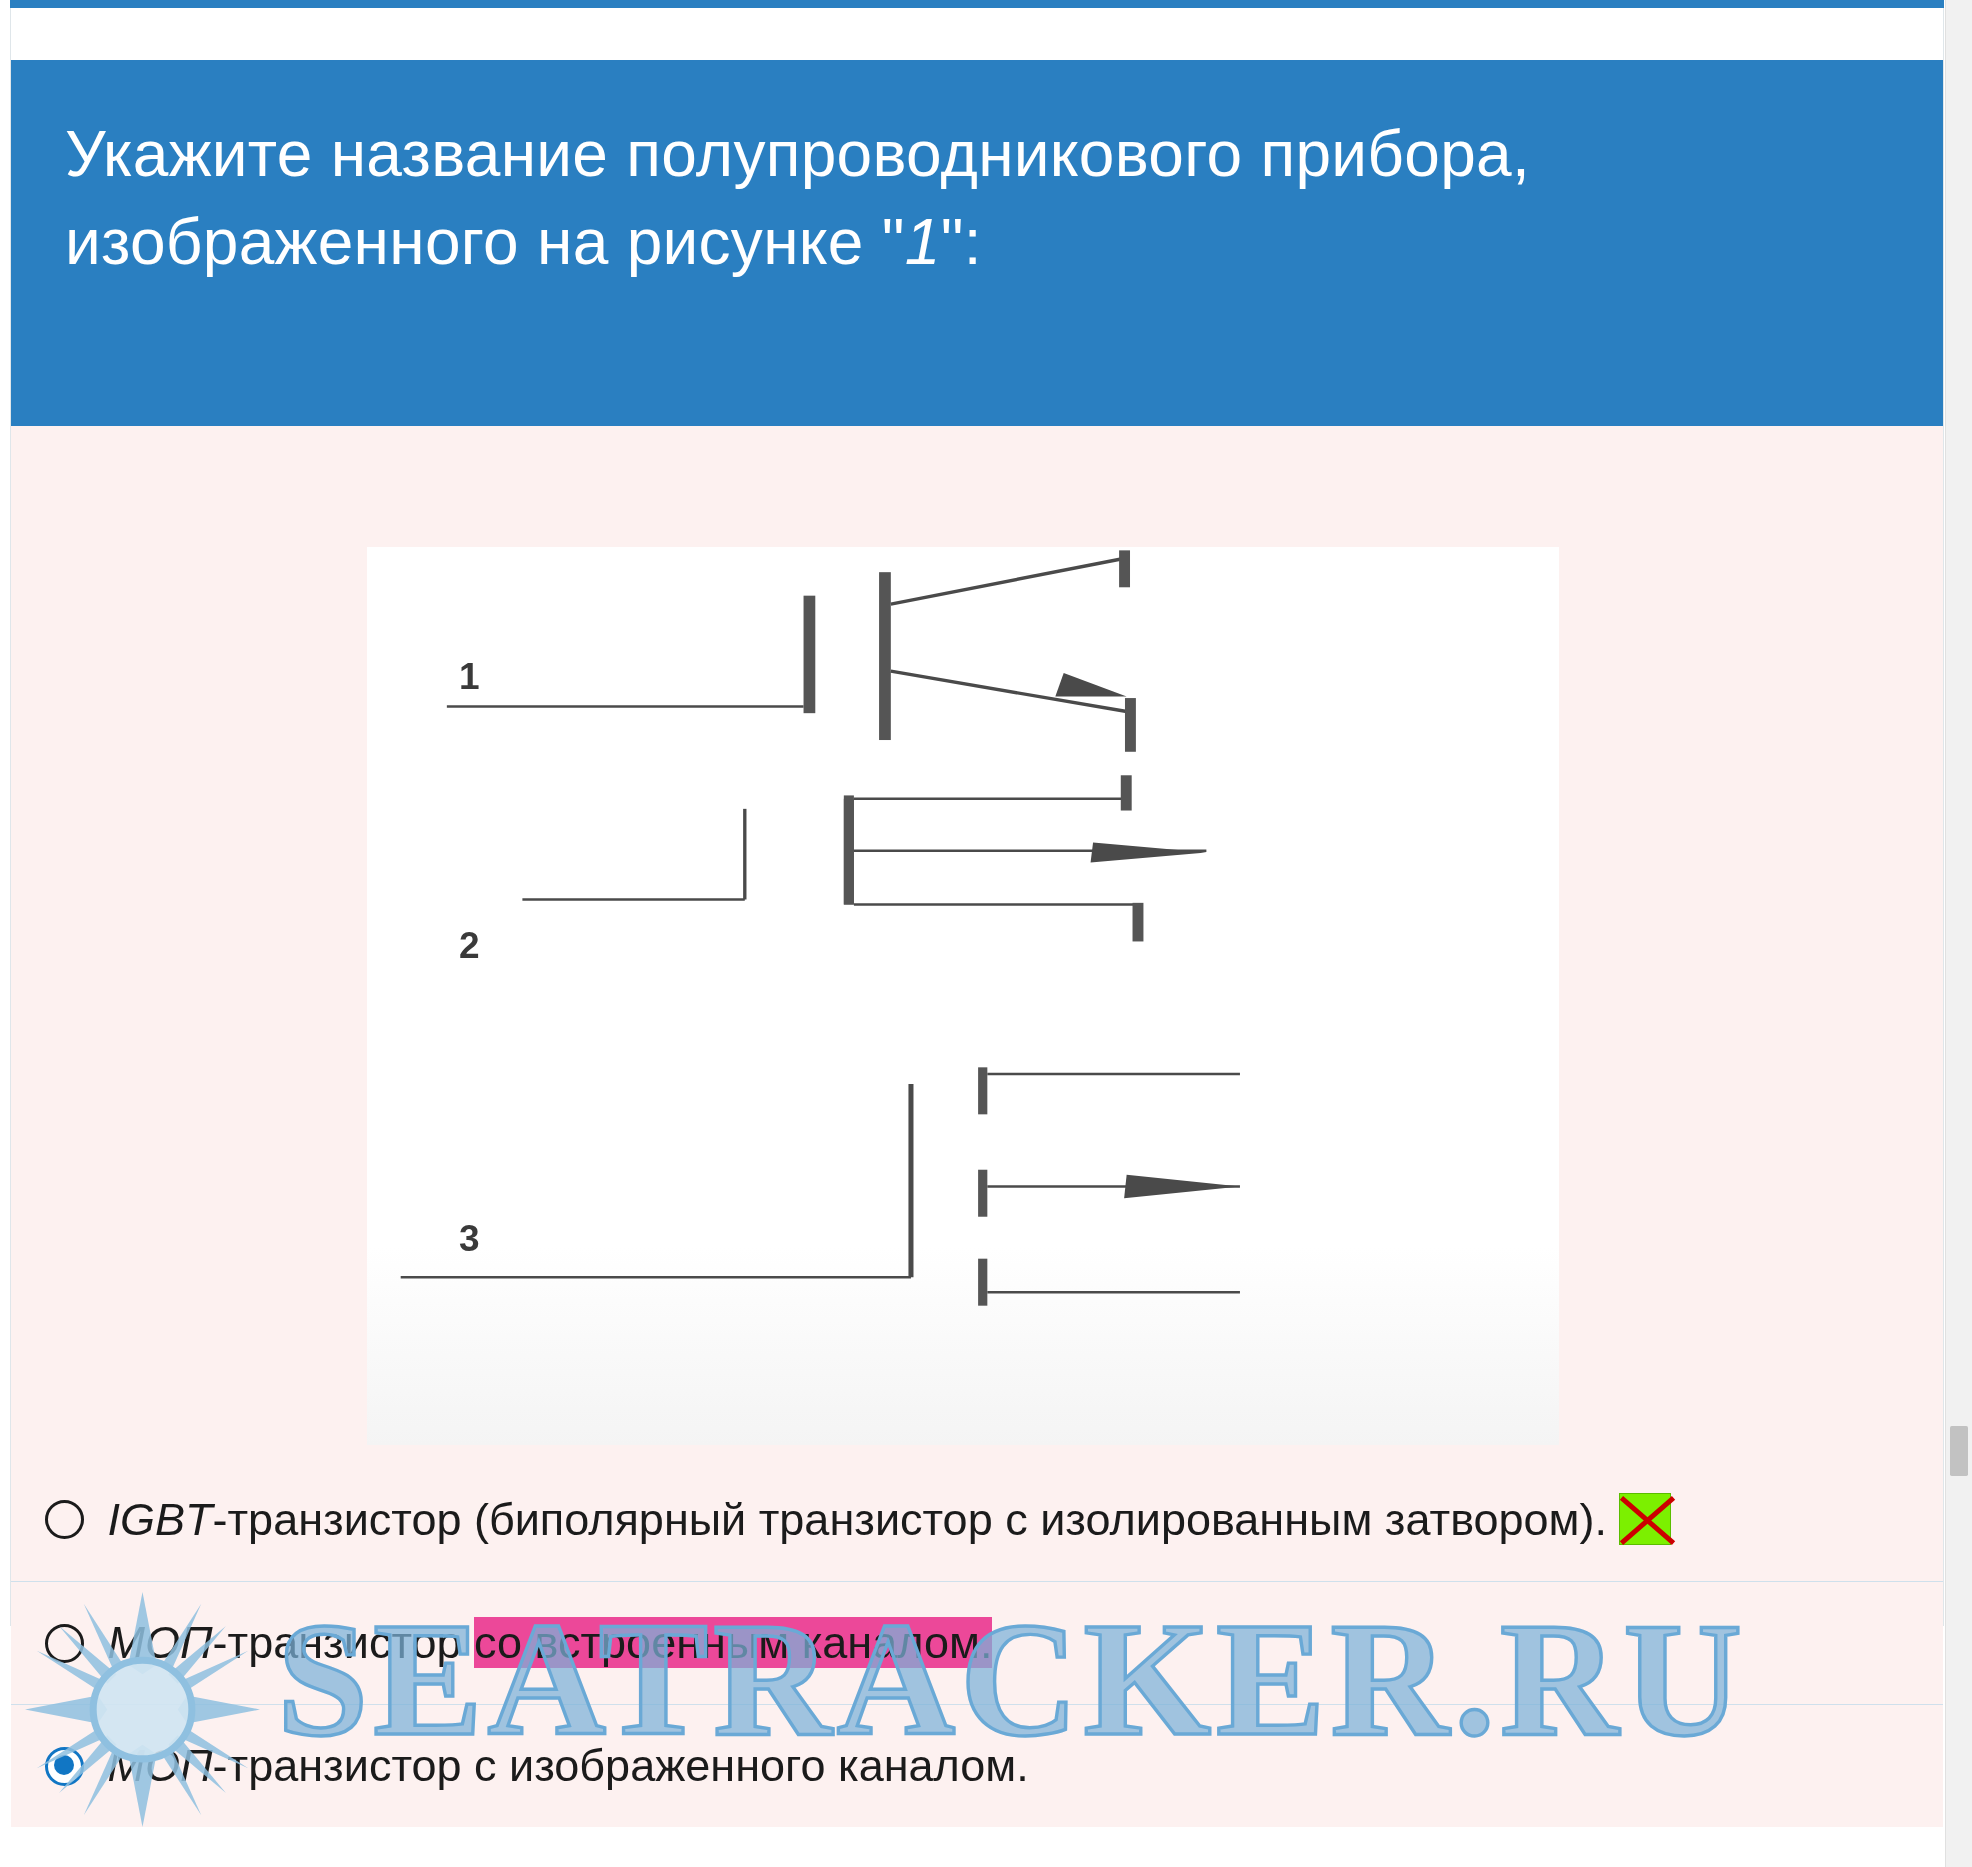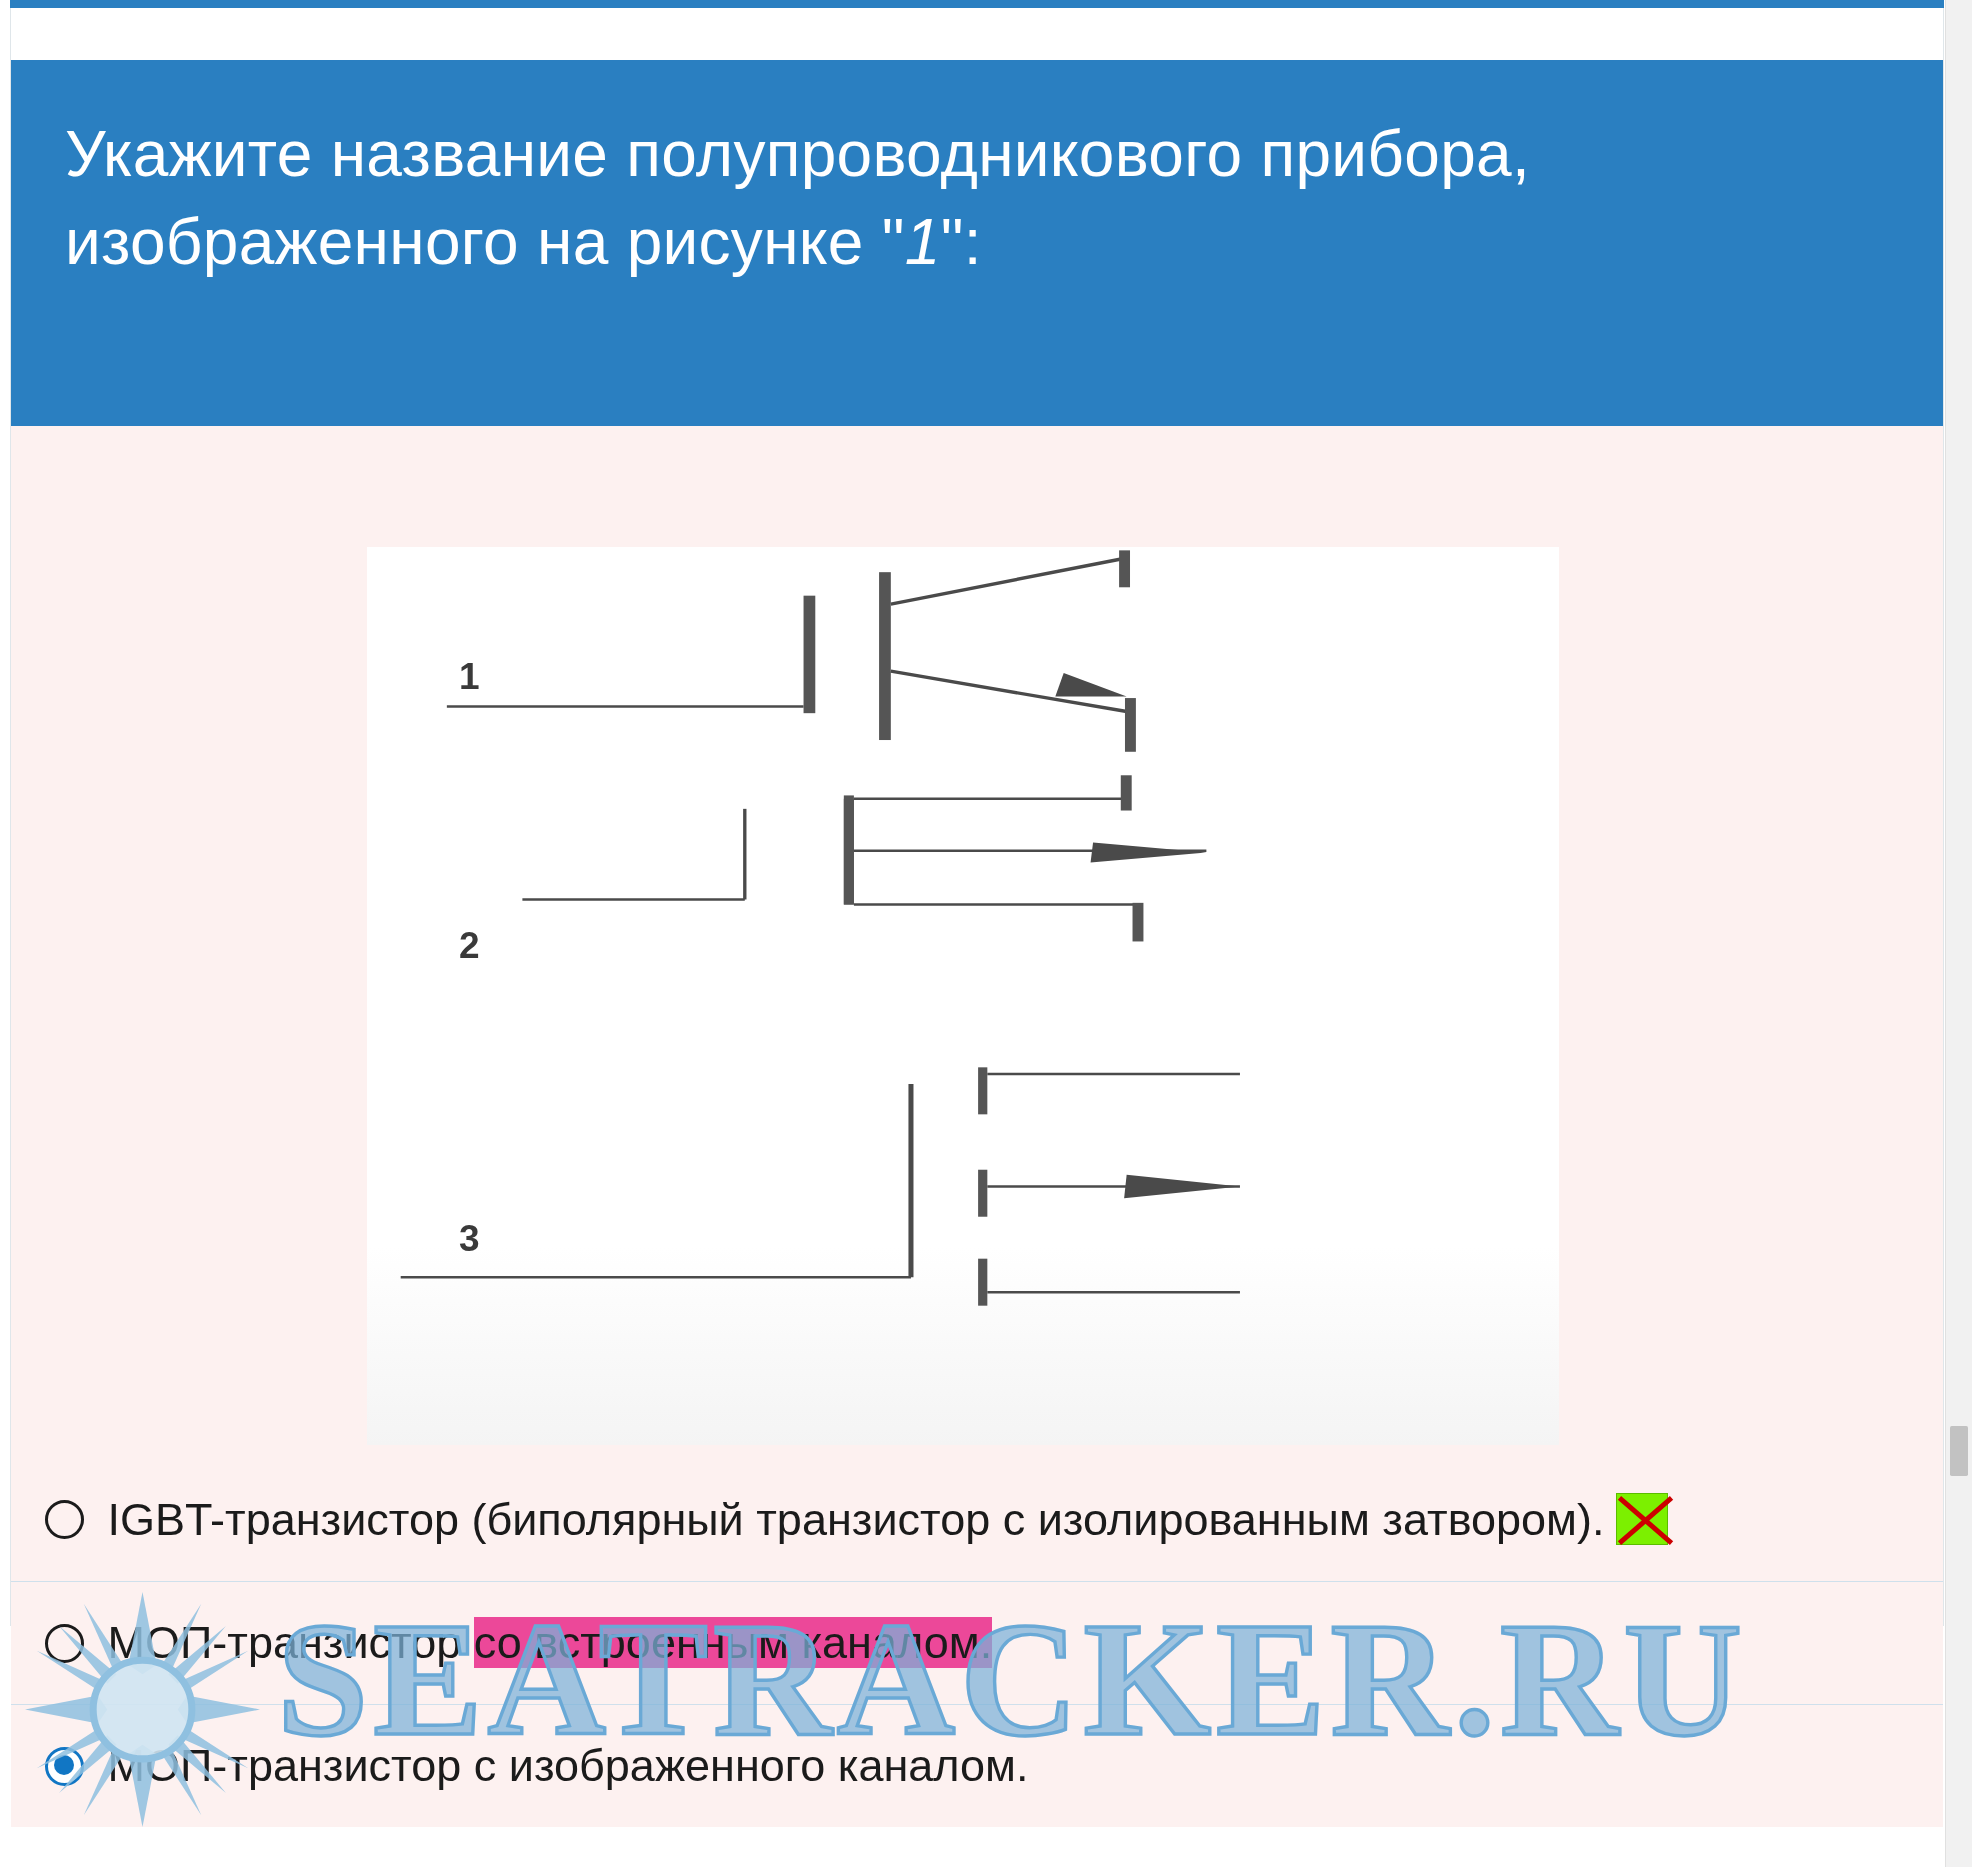--- a/index.html
+++ b/index.html
@@ -154,21 +154,21 @@
     border-radius: 50%;
     background: #1176c4;
   }
 
   .answer-label {
     margin-left: 23.5px;
     font-size: 45px;
     color: #1b1b1b;
     white-space: nowrap;
   }
-  .answer-label .em { }
+  .answer-label .em { font-style: italic; }
   .hl {
     background: #ec4899;
   }
 
   
   .wrong-mark {
     display: inline-block;
     position: relative;
     width: 52px;
     height: 52px;

